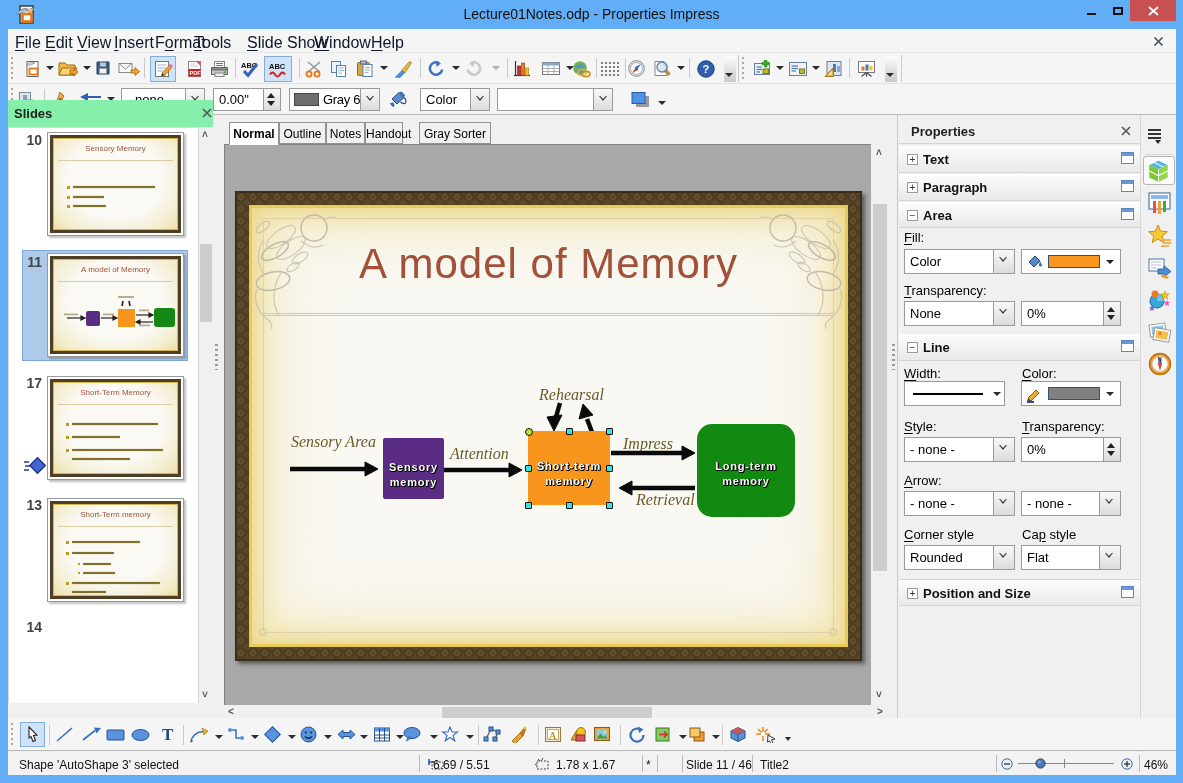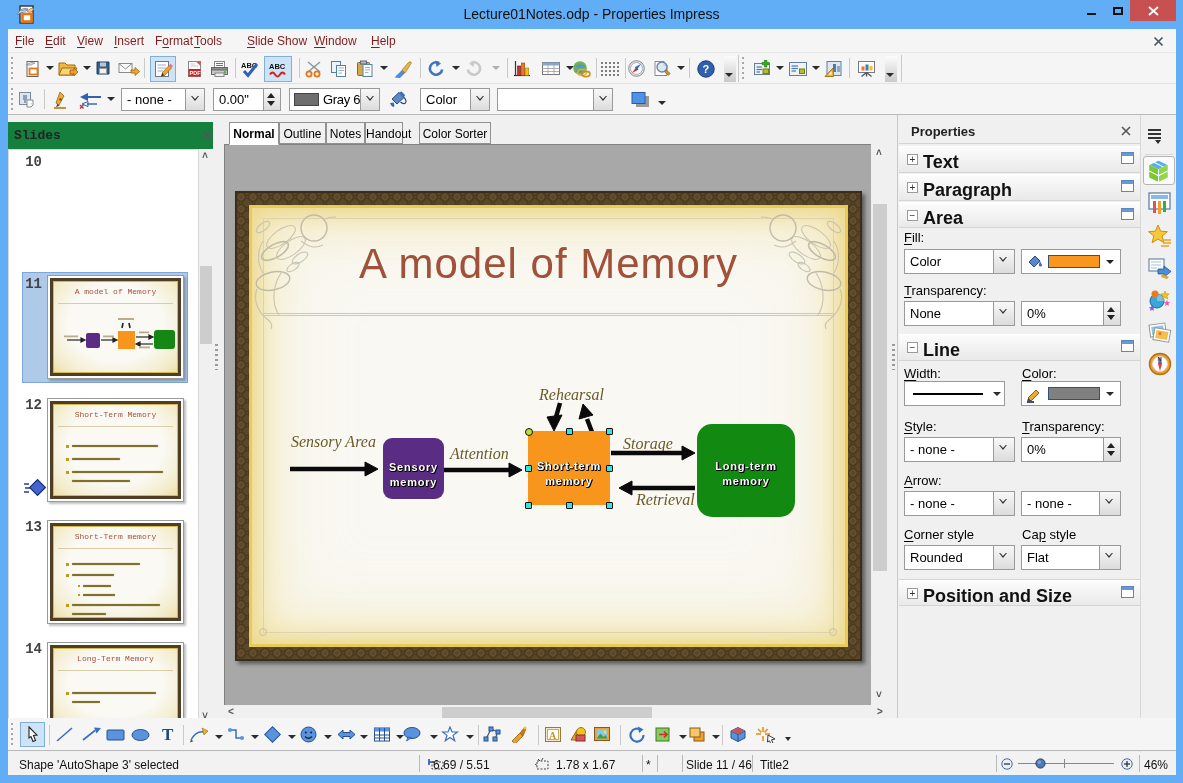--- a/index.html
+++ b/index.html
@@ -11,21 +11,21 @@
 #titlebar { left:0; top:0; width:1183px; height:29px; background:#61aef6; }
 #title-text { left:0; top:6px; width:1183px; text-align:center; font-size:14px; color:#101010; }
 #btn-close { left:1130px; top:0; width:46px; height:21px; background:#c75050; }
 #btn-close svg { position:absolute; left:18px; top:6px; }
 #border-left { left:0; top:29px; width:8px; height:746px; background:#61aef6; }
 #border-right { left:1176px; top:29px; width:7px; height:746px; background:#61aef6; }
 #border-bottom { left:0; top:775px; width:1183px; height:8px; background:#61aef6; }
 
 
 #menubar { left:8px; top:29px; width:1168px; height:24px; background:#f5f5f5; border-bottom:1px solid #e8e8e8; }
-#menubar span { position:absolute; top:5px; font-size:12px; color:#7f1d1d; }
+#menubar span { position:absolute; top:5px; font-size:16px; color:#0f172a; }
 #menubar u { text-decoration:underline; text-underline-offset:2px; }
 
 
 
 #toolbar1 { left:8px; top:53px; width:1168px; height:31px; background:#f5f5f5; border-bottom:1px solid #e2e2e2; }
 #toolbar2 { left:8px; top:84px; width:1168px; height:31px; background:#f5f5f5; border-bottom:1px solid #b9b9b9; }
 .tbsep { position:absolute; top:5px; width:1px; height:20px; background:#c9c9c9; }
 .grip { position:absolute; left:2px; top:4px; width:5px; height:22px;
   background-image:repeating-linear-gradient(to bottom,#a8a8a8 0 2px,transparent 2px 5px);
   background-size:2px 100%; background-repeat:no-repeat; background-position:1px 0; }
@@ -39,21 +39,21 @@
 .combo .btn { position:absolute; right:0; top:0; bottom:0; width:19px; background:linear-gradient(#f8f8f8,#dcdcdc); border-left:1px solid #9a9a9a; }
 .combo .btn:after { content:""; position:absolute; left:5px; top:7px; width:8px; height:5px;
   background:#333; clip-path:polygon(0 0,50% 100%,100% 0, 85% 0, 50% 60%, 15% 0); }
 .spin { position:absolute; background:#fff; border:1px solid #9a9a9a; font-size:13px; }
 .spin .txt { position:absolute; left:5px; top:3px; }
 .spin .btns { position:absolute; right:0; top:0; bottom:0; width:17px; border-left:1px solid #9a9a9a; background:linear-gradient(#f8f8f8,#dcdcdc); }
 .spin .up { position:absolute; right:5px; top:4px; width:0; height:0; border-left:4px solid transparent; border-right:4px solid transparent; border-bottom:5px solid #222; }
 .spin .dn { position:absolute; right:5px; bottom:4px; width:0; height:0; border-left:4px solid transparent; border-right:4px solid transparent; border-top:5px solid #222; }
 
 
-#slidespanel { left:8px; top:122px; width:205px; height:603px; background:#15803d;font-family:Liberation Mono, monospace; }
+#slidespanel { left:8px; top:100px; width:205px; height:603px; background:#86efac; }
 #slides-hdr { position:absolute; left:0; top:0; width:205px; height:27px; }
 #slides-hdr b { position:absolute; left:6px; top:6px; font-size:13px; color:#222; }
 #slides-list { position:absolute; left:0px; top:27px; width:191px; height:576px; background:#fff; border:1px solid #d8d8d8; border-bottom:none; overflow:hidden; }
 #slides-scroll { position:absolute; left:191px; top:27px; width:14px; height:576px; background:#f0f0f0; }
 .thumbnum { position:absolute; font-size:14px; font-weight:bold; color:#444; }
 .thumb { position:absolute; left:38px; width:137px; height:104px; background:#fff; border:1px solid #9a9a9a; box-shadow:2px 2px 2px rgba(0,0,0,.25); }
 .sel11 { position:absolute; left:13px; top:122px; width:166px; height:111px; background:#aecae8; border:1px solid #7da7d8; }
 
 
 .mini { position:absolute; left:2px; top:2px; right:2px; bottom:2px; background:#4f3d24; }
@@ -78,31 +78,31 @@
 #slide { position:absolute; left:10px; top:46px; width:627px; height:470px; background:#5b4628; box-shadow:3px 3px 4px rgba(0,0,0,.45); }
 #slide-gold { position:absolute; left:14px; top:14px; right:14px; bottom:14px; background:#e8cb55; }
 #slide-in { position:absolute; left:3px; top:3px; right:3px; bottom:3px;
   background:#f9f8f3; box-shadow: inset 0 0 18px 4px #ecd88e, inset 0 0 42px 10px rgba(240,224,160,.85), inset 0 0 80px 20px rgba(246,238,206,.7); }
 #inframe { position:absolute; left:28px; top:27px; width:571px; height:415px; border:1px solid #ddd2ab; }
 #titleline { position:absolute; left:28px; top:122px; width:571px; height:3px; border-top:1px solid #d5ca9e; border-bottom:1px solid #d5ca9e; }
 #slide-title { position:absolute; left:0; top:49px; width:627px; text-align:center; font-size:42px; color:#a1503a; letter-spacing:1px; }
 
 .dlabel { position:absolute; font-family:"Liberation Serif", serif; font-style:italic; font-size:16px; color:#6b5a28; text-shadow:1px 1px 0 rgba(255,255,255,.55); }
 .box { position:absolute; color:#fff; font-weight:bold; font-size:11px; letter-spacing:0.8px; text-align:center; text-shadow:1px 1px 0 #000, 0 1px 0 #000, 1px 0 0 #000; }
-#box-purple { left:148px; top:247px; width:61px; height:61px; background:#5b2c83; border-radius:9px; padding-top:22px; line-height:15px; }
+#box-purple { left:148px; top:247px; width:61px; height:61px; background:#5b2c83; border-radius:2px; padding-top:22px; line-height:15px; }
 #box-orange { left:293px; top:240px; width:82px; height:74px; background:#f8951d; padding-top:28px; line-height:15px; }
 #box-green { left:462px; top:233px; width:98px; height:93px; background:#128a12; border-radius:15px; padding-top:35px; line-height:15px; }
 .hdl { position:absolute; width:7px; height:7px; background:#35e5e5; border:1.5px solid #101010; border-radius:1px; }
 .hdl.y { background:#b5e52a; border-color:#101010; border-radius:50%; width:8px; height:8px; }
 
 
 #propspanel { left:897px; top:115px; width:243px; height:605px; background:#f0f0f0; border-left:1px solid #c8c8c8; border-bottom:1px solid #c8c8c8; }
 #sidetabs { left:1140px; top:115px; width:36px; height:660px; background:#f0f0f0; border-left:1px solid #d8d8d8; }
 .sechdr { position:absolute; left:1px; width:241px; background:linear-gradient(#fcfcfc,#e9e9e9); border-top:1px solid #fff; border-bottom:1px solid #d4d4d4; }
-.sechdr b { position:absolute; left:24px; top:5px; font-size:18px; color:#111; }
+.sechdr b { position:absolute; left:24px; top:5px; font-size:13px; color:#111; }
 .pm { position:absolute; left:8px; top:7px; width:11px; height:11px; background:#fff; border:1px solid #9a9a9a; font-size:10px; line-height:9px; text-align:center; color:#333; }
 .seticon { position:absolute; left:222px; top:5px; width:13px; height:12px; border:1px solid #5a87c0; background:#fff; }
 .seticon:after { content:""; position:absolute; left:0; top:0; right:0; height:3px; background:#6a97d0; }
 .plabel { position:absolute; font-size:13px; color:#000; }
 .plabel u { text-underline-offset:2px; }
 
 
 #drawbar { left:8px; top:718px; width:1168px; height:33px; background:#f5f5f5; border-bottom:1px solid #b9b9b9; }
 #statusbar { left:8px; top:752px; width:1168px; height:23px; background:#f2f2f2; font-size:12px; color:#111; }
 #statusbar .s { position:absolute; top:6px; }
@@ -435,20 +435,34 @@
 
 <div class="abs" id="slidespanel">
   <div id="slides-hdr">
       <b>Slides</b>
     <svg style="position:absolute;left:194px;top:8px" width="10" height="10">
         <path d="M1 1 L9 9 M9 1 L1 9" stroke="#555" stroke-width="1.6"></path>
       </svg>
   </div>
   <div id="slides-list">
     <div class="thumbnum" style="left:13px;top:4px;width:20px;text-align:right">10</div>
+    <div class="thumb" style="top:4px">
+      <div class="mini">
+          <div class="inner">
+        <div class="t">Sensory Memory</div>
+            <div class="ln"></div>
+        <div class="bsq" style="left:13px;top:47px"></div>
+            <div class="bul" style="left:19px;top:47px;width:82px"></div>
+        <div class="bsq" style="left:13px;top:57px"></div>
+            <div class="bul" style="left:19px;top:57px;width:31px"></div>
+        <div class="bsq" style="left:13px;top:66px"></div>
+            <div class="bul" style="left:19px;top:66px;width:33px"></div>
+      </div>
+        </div>
+    </div>
     <div class="sel11"></div>
     <div class="thumbnum" style="left:13px;top:126px;width:20px;text-align:right">11</div>
     <div class="thumb" style="top:125px">
       <div class="mini">
           <div class="inner">
         <div class="t">A model of Memory</div>
             <div class="ln"></div>
         <div style="position:absolute;left:32px;top:51px;width:14px;height:15px;background:#5b2c83;border-radius:2px"></div>
         <div style="position:absolute;left:64px;top:49px;width:17px;height:18px;background:#f8951d"></div>
         <div style="position:absolute;left:100px;top:48px;width:21px;height:19px;background:#148714;border-radius:3px"></div>
@@ -467,21 +481,21 @@
           </g>
           <rect x="64" y="36" width="16" height="2" fill="#b8ac8a"></rect>
           <rect x="10" y="53.5" width="14" height="1.8" fill="#b8ac8a"></rect>
           <rect x="49" y="53.5" width="11" height="1.8" fill="#b8ac8a"></rect>
           <rect x="85" y="49.5" width="10" height="1.8" fill="#b8ac8a"></rect>
           <rect x="85" y="64.5" width="11" height="1.8" fill="#b8ac8a"></rect>
         </svg>
       </div>
         </div>
     </div>
-    <div class="thumbnum" style="left:13px;top:247px;width:20px;text-align:right">12</div>
+    <div class="thumbnum" style="left:13px;top:247px;width:20px;text-align:right">17</div>
     <div class="thumb" style="top:248px">
       <div class="mini">
           <div class="inner">
         <div class="t">Short-Term Memory</div>
             <div class="ln"></div>
         <div class="bsq" style="left:12px;top:40px"></div>
             <div class="bul" style="left:18px;top:40px;width:86px"></div>
         <div class="bsq" style="left:12px;top:53px"></div>
             <div class="bul" style="left:18px;top:53px;width:48px"></div>
         <div class="bsq" style="left:12px;top:66px"></div>
@@ -512,48 +526,37 @@
             <div class="bul" style="left:29px;top:58px;width:28px;height:2px"></div>
         <div class="bsq" style="left:24px;top:67px;width:2px;height:2px"></div>
             <div class="bul" style="left:29px;top:67px;width:32px;height:2px"></div>
         <div class="bsq" style="left:12px;top:77px"></div>
             <div class="bul" style="left:18px;top:77px;width:88px"></div>
         <div class="bul" style="left:18px;top:86px;width:34px"></div>
       </div>
         </div>
     </div>
     <div class="thumbnum" style="left:13px;top:491px;width:20px;text-align:right">14</div>
-    <div class="thumb" style="top:492px;height:84px;border-bottom:none">
-      <div class="mini" style="bottom:0">
-          <div class="inner" style="bottom:0;border-bottom:none">
-        <div class="t">Long-Term Memory</div>
-            <div class="ln"></div>
-        <div class="bsq" style="left:12px;top:43px"></div>
-            <div class="bul" style="left:18px;top:43px;width:84px"></div>
-        <div class="bul" style="left:18px;top:52px;width:28px"></div>
-      </div>
-        </div>
-    </div>
   </div>
   <div id="slides-scroll">
     <div class="sarrow" style="left:3px;top:2px">˄</div>
     <div class="sarrow" style="left:3px;top:562px">˅</div>
     <div class="sthumb" style="left:1px;top:117px;width:12px;height:78px"></div>
   </div>
 </div>
 
 <div class="abs" id="mainarea">
   <div style="position:absolute;left:679px;top:229px;width:3px;height:26px;background-image:repeating-linear-gradient(to bottom,#9a9a9a 0 2px,transparent 2px 5px)"></div>
   <div style="position:absolute;left:2px;top:229px;width:3px;height:26px;background-image:repeating-linear-gradient(to bottom,#9a9a9a 0 2px,transparent 2px 5px)"></div>
   <div id="tabs">
     <div class="tab on" style="left:0px;width:50px">Normal</div>
     <div class="tab" style="left:50px;width:47px">Outline</div>
     <div class="tab" style="left:97px;width:39px">Notes</div>
     <div class="tab" style="left:136px;width:38px">Handout</div>
-    <div class="tab" style="left:190px;width:72px">Color Sorter</div>
+    <div class="tab" style="left:190px;width:72px">Gray Sorter</div>
   </div>
   <div id="canvas">
     <div id="slide">
       <svg id="brownpat" style="position:absolute;left:0;top:0" width="627" height="470" viewBox="0 0 627 470">
         <defs>
           <pattern id="bp" width="12" height="12" patternUnits="userSpaceOnUse">
             <rect width="12" height="12" fill="#5a4628"></rect>
             <circle cx="6" cy="6" r="4.6" fill="none" stroke="#4b3a20" stroke-width="1.4"></circle>
             <circle cx="6" cy="6" r="2.6" fill="none" stroke="#66502f" stroke-width="1.1"></circle>
             <circle cx="0" cy="0" r="4.6" fill="none" stroke="#4b3a20" stroke-width="1.2"></circle>
@@ -603,21 +606,21 @@
           <ellipse cx="42" cy="56" rx="7" ry="3.2" transform="rotate(-34 42 56)"></ellipse>
           <ellipse cx="22" cy="70" rx="17" ry="9" transform="rotate(-12 22 70)" stroke-width="1.4" stroke="#c0bba8"></ellipse>
           <path d="M6 78 C 2 88, 6 100, 16 108 C 20 111, 22 114, 20 118"></path>
           <path d="M30 62 C 22 74, 20 92, 28 104"></path>
           <path d="M12 30 C 6 40, 6 52, 12 62"></path>
         </g>
       </svg>
       <div class="dlabel" style="left:56px;top:242px">Sensory Area</div>
       <div class="dlabel" style="left:215px;top:254px">Attention</div>
       <div class="dlabel" style="left:304px;top:195px">Rehearsal</div>
-      <div class="dlabel" style="left:388px;top:244px">Storage</div>
+      <div class="dlabel" style="left:388px;top:244px">Impress</div>
       <div class="dlabel" style="left:401px;top:300px">Retrieval</div>
       <svg id="arrows" style="position:absolute;left:0;top:0" width="627" height="470" viewBox="0 0 627 470">
         <g stroke="#0a0a0a" stroke-width="4.5" fill="#0a0a0a">
           <line x1="55" y1="278" x2="132" y2="278"></line>
           <polygon points="130,271 143,278 130,285" stroke-width="1"></polygon>
           <line x1="207" y1="279" x2="276" y2="279"></line>
           <polygon points="274,272 287,279 274,286" stroke-width="1"></polygon>
           <line x1="376" y1="262" x2="449" y2="262"></line>
           <polygon points="447,255 460,262 447,269" stroke-width="1"></polygon>
           <line x1="460" y1="297" x2="396" y2="297"></line>

